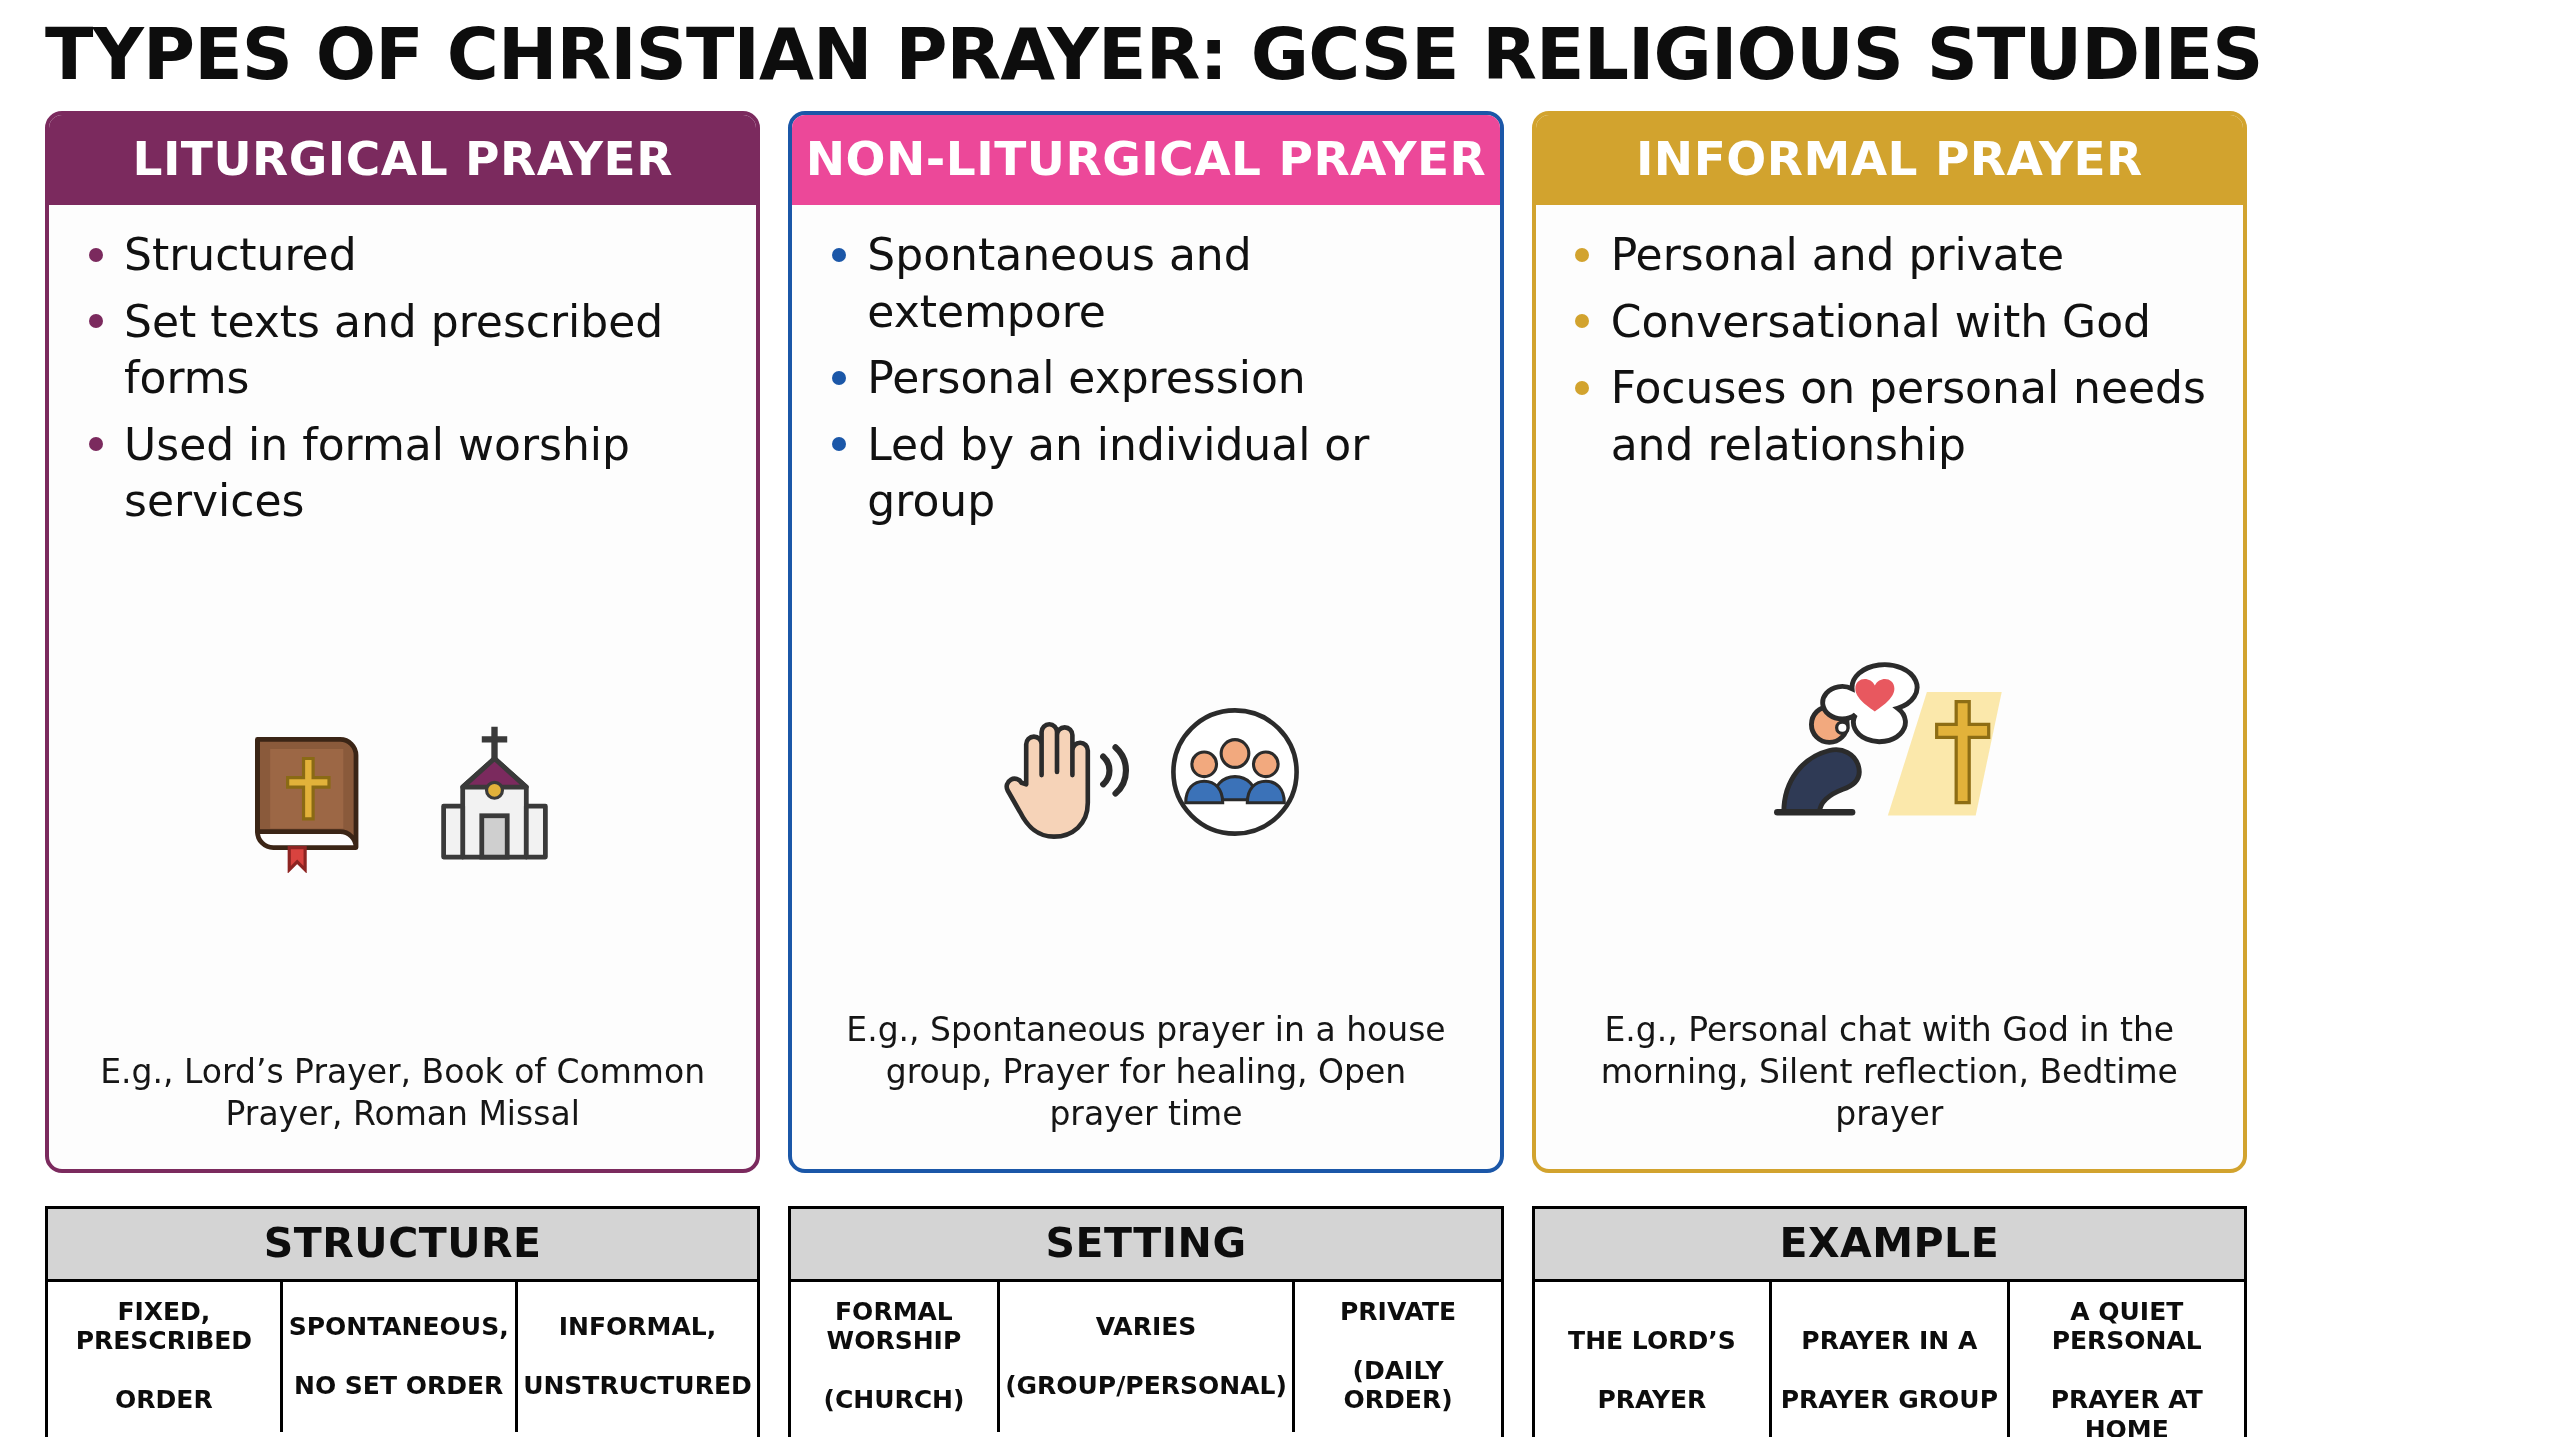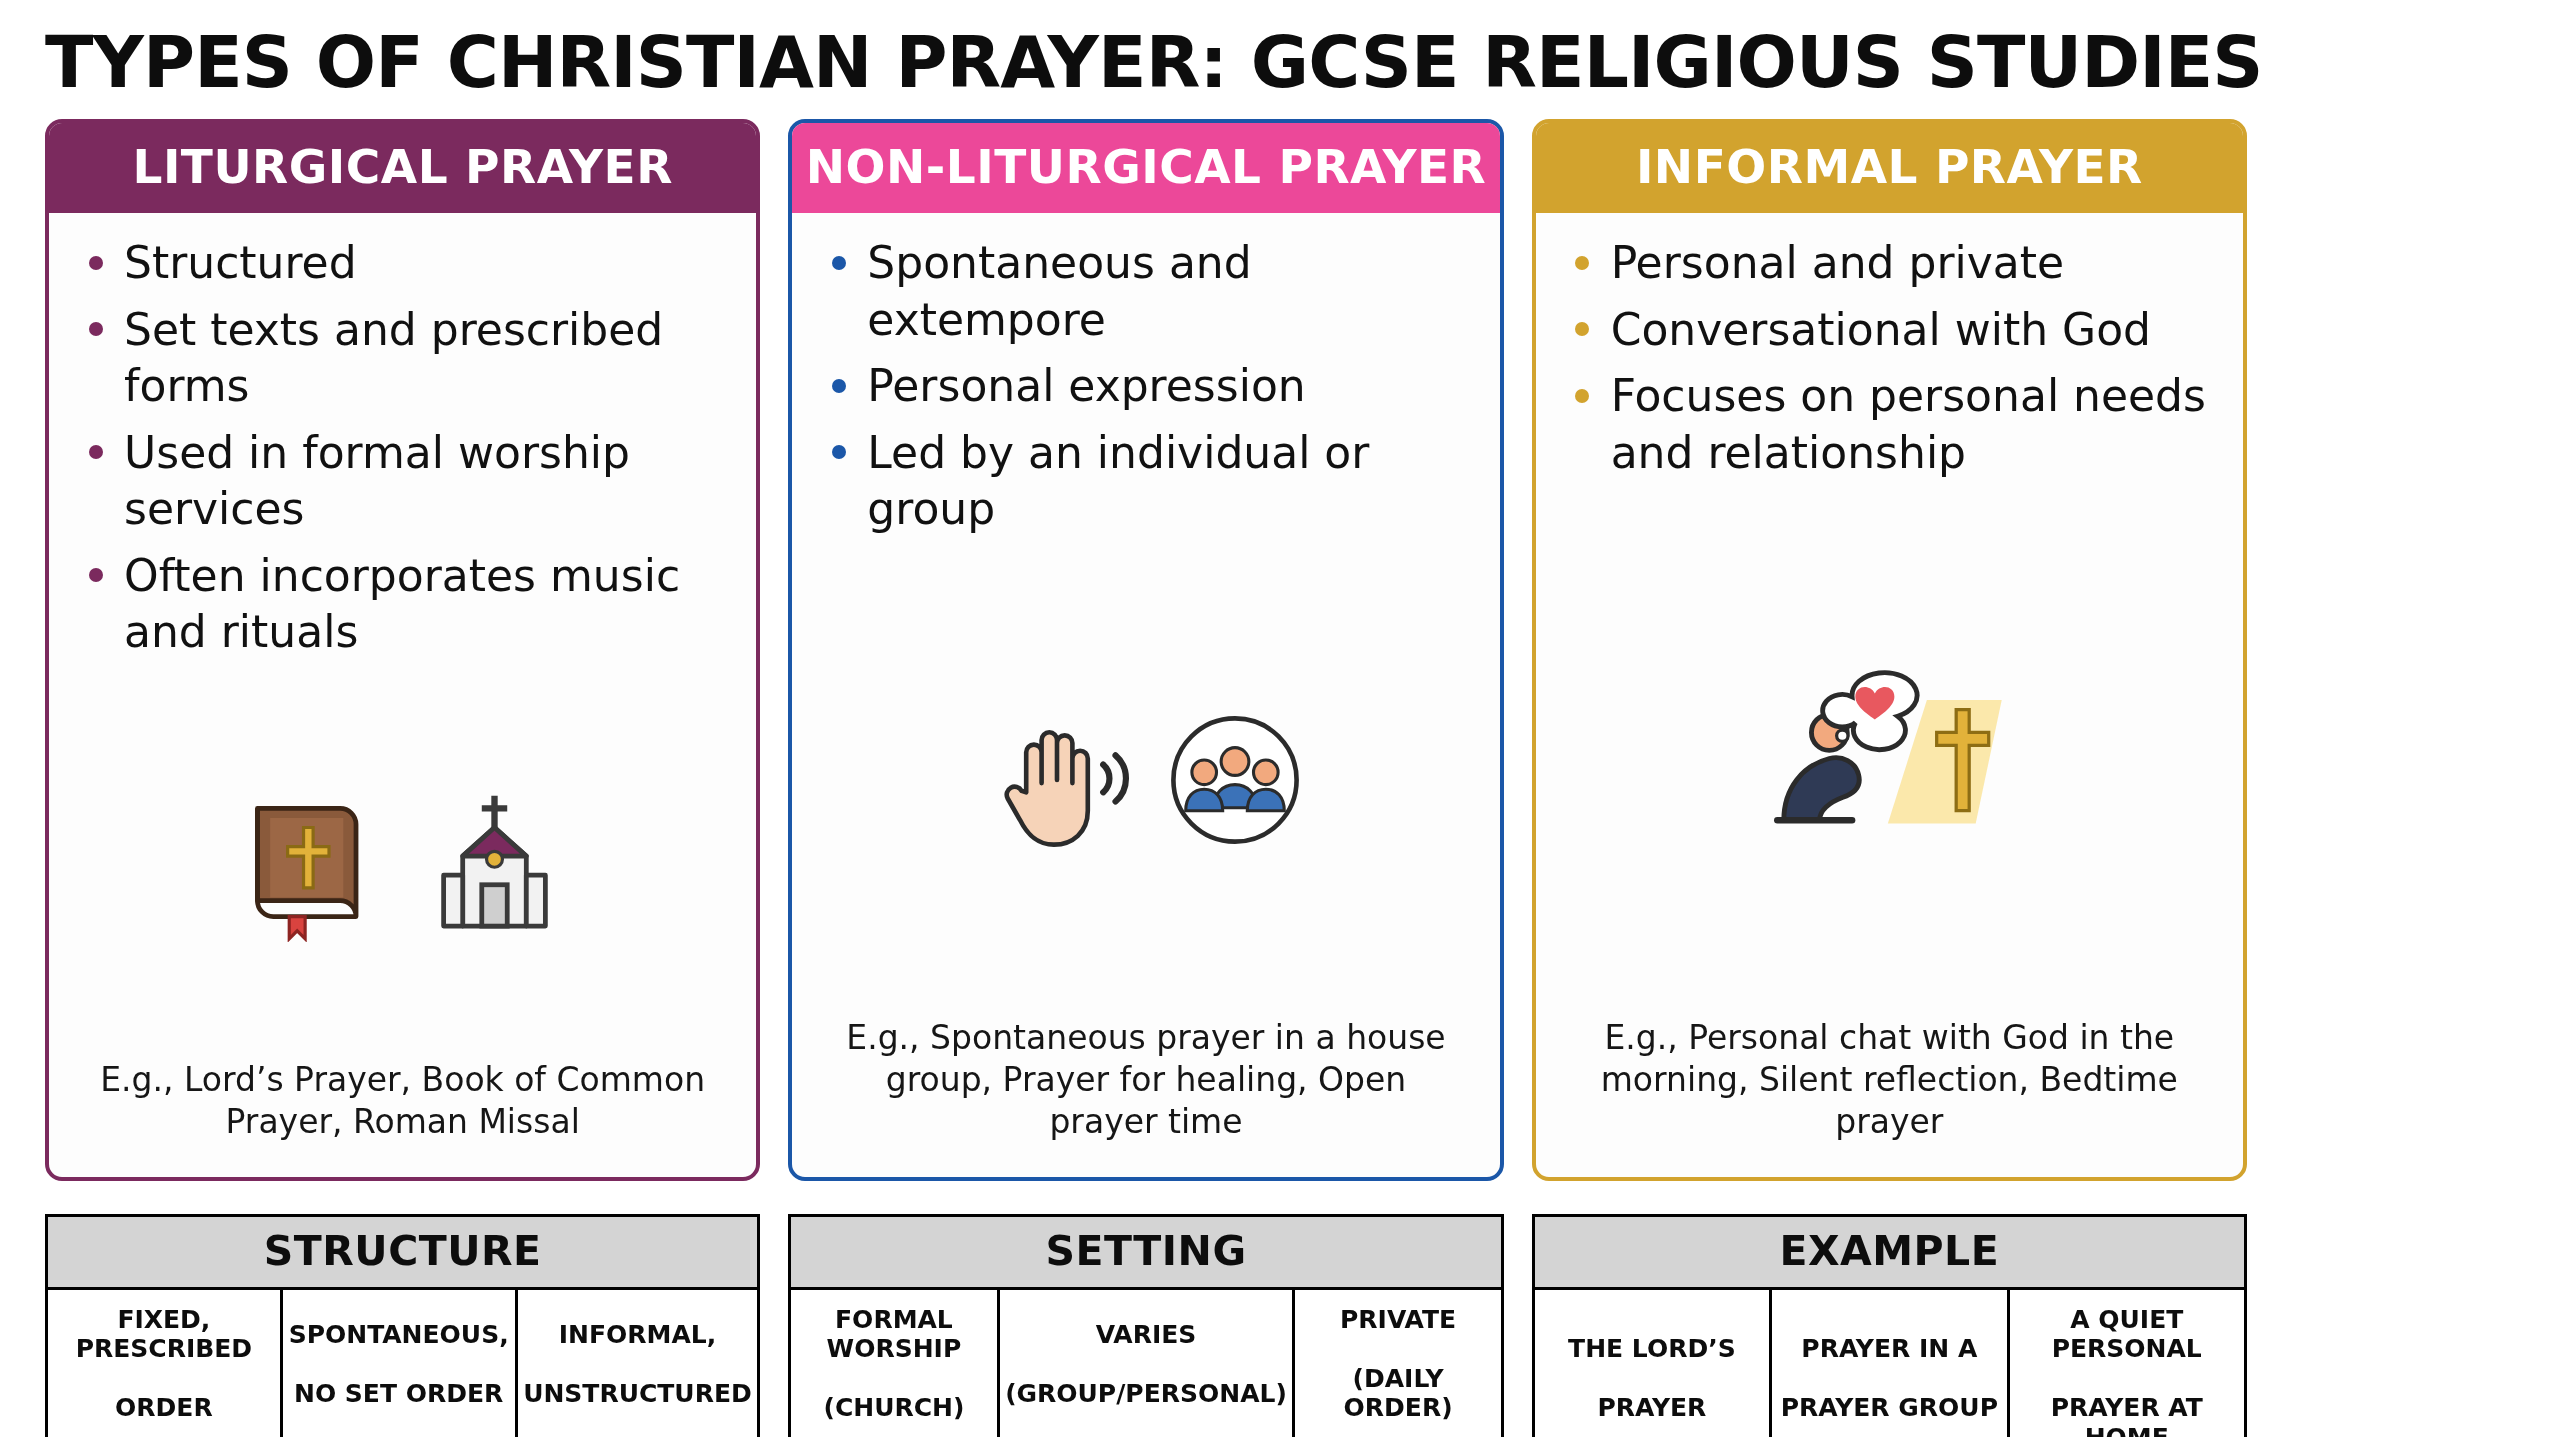--- a/index.html
+++ b/index.html
@@ -7,21 +7,21 @@
     width: 2576px;
     height: 1438px;
     background: #ffffff;
     font-family: "DejaVu Sans", sans-serif;
     overflow: hidden;
   }
   .page {
     width: 2292px;
     height: 1438px;
     position: relative;
-    padding: 16px 45px;
+    padding: 8px 45px;
   }
 
   
   .title {
     text-align: center;
     font-family: "DejaVu Sans", sans-serif;
     font-weight: 800;
     font-size: 71px;
     letter-spacing: -0.9px;
     color: #0d0d0d;
@@ -163,21 +163,20 @@
 
   <div class="columns">
 
     <div class="card liturgical">
       <div class="card-header">LITURGICAL PRAYER</div>
       <div class="card-body">
         <ul class="points">
           <li>Structured</li>
           <li>Set texts and prescribed forms</li>
           <li>Used in formal worship services</li>
-          <li>Often incorporates music and rituals</li>
         </ul>
         <div class="icons">
 
           <span>
             <svg width="159" height="159" viewBox="0 0 100 100">
               <path d="M16 16 h52 a10 10 0 0 1 10 10 v58 a10 10 0 0 0 -10 -10 h-52 z" fill="#8a5a3b" stroke="#3b2516" stroke-width="3" stroke-linejoin="round"></path>
               <path d="M16 16 v58 a10 10 0 0 0 10 10 h52" fill="none" stroke="#3b2516" stroke-width="3" stroke-linejoin="round"></path>
               <rect x="24" y="22" width="46" height="50" fill="#9c6745"></rect>
               <path d="M45 28 h6 v12 h10 v6 h-10 v20 h-6 v-20 h-10 v-6 h10 z" fill="#e2b23a" stroke="#8a6a14" stroke-width="2"></path>
               <path d="M36 84 h10 v14 l-5 -5 l-5 5 z" fill="#d9433f" stroke="#8d2422" stroke-width="2"></path>

